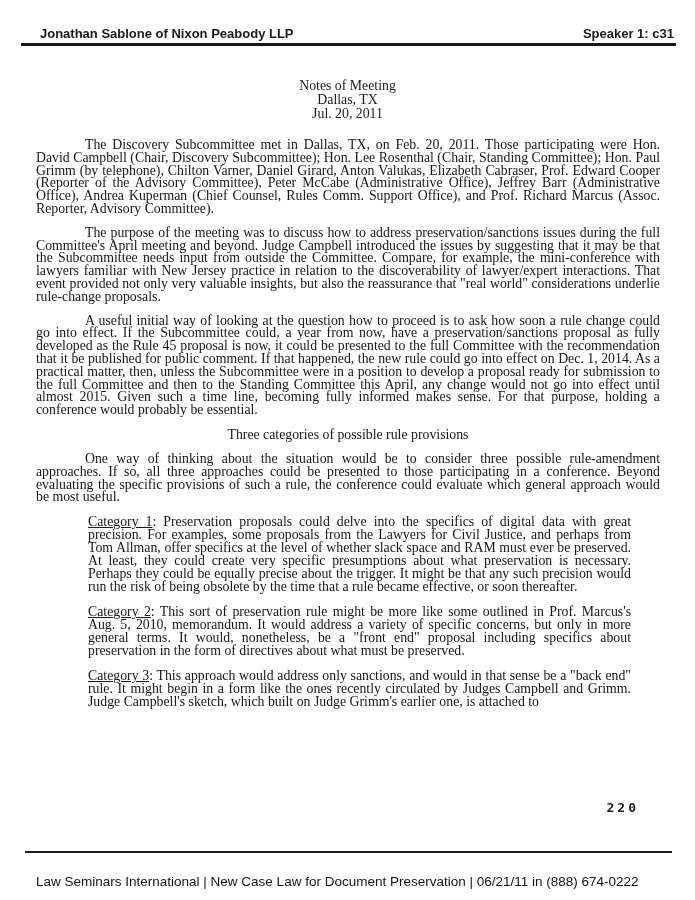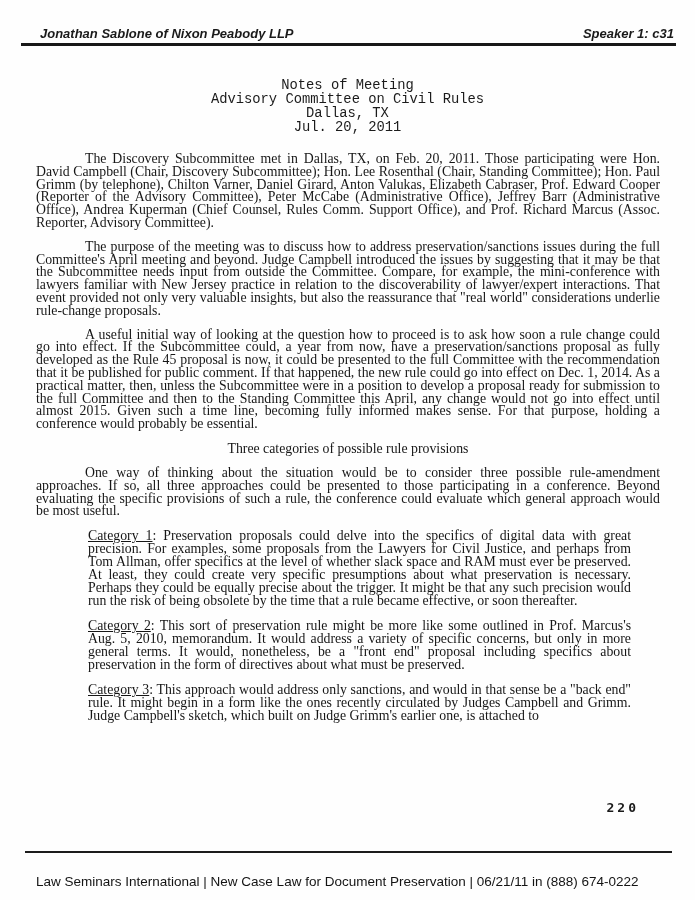--- a/index.html
+++ b/index.html
@@ -20,32 +20,31 @@
   .doc-header {
     margin: 26px 19px 0 21px;
     border-bottom: 3px solid #181818;
     display: flex;
     justify-content: space-between;
     align-items: flex-end;
     padding-bottom: 2px;
     font-family: "Liberation Sans", sans-serif;
     font-size: 13px;
     font-weight: bold;
-    font-style: italic;
     color: #1a1a1a;
   }
   .doc-header .h-left { margin-left: 19px; }
   .doc-header .h-right { margin-right: 2px; }
 
   
   .title-block {
     margin-top: 33px;
     margin-bottom: 18px;
     text-align: center;
-    font-family: Liberation Mono, monospace;
+    font-family: Liberation Serif, serif;
     font-size: 13.8px;
     line-height: 14px;
     color: #1b1b1b;
   }
 
   
   .body-wrap {
     margin: 0 35px 0 36px;
     font-family: "Liberation Serif", serif;
     font-size: 13.8px;
@@ -106,21 +105,20 @@
 
 <div class="page">
 
   <header class="doc-header">
     <span class="h-left">Jonathan Sablone of Nixon Peabody LLP</span>
     <span class="h-right">Speaker 1: c31</span>
   </header>
 
   <div class="title-block">
     <div>Notes of Meeting</div>
-    <div>Advisory Committee on Civil Rules</div>
     <div>Dallas, TX</div>
     <div>Jul. 20, 2011</div>
   </div>
 
   <div class="body-wrap">
     <p class="body-para">The Discovery Subcommittee met in Dallas, TX, on Feb. 20, 2011. Those participating were Hon. David Campbell (Chair, Discovery Subcommittee); Hon. Lee Rosenthal (Chair, Standing Committee); Hon. Paul Grimm (by telephone), Chilton Varner, Daniel Girard, Anton Valukas, Elizabeth Cabraser, Prof. Edward Cooper (Reporter of the Advisory Committee), Peter McCabe (Administrative Office), Jeffrey Barr (Administrative Office), Andrea Kuperman (Chief Counsel, Rules Comm. Support Office), and Prof. Richard Marcus (Assoc. Reporter, Advisory Committee).</p>
     <p class="body-para">The purpose of the meeting was to discuss how to address preservation/sanctions issues during the full Committee's April meeting and beyond. Judge Campbell introduced the issues by suggesting that it may be that the Subcommittee needs input from outside the Committee. Compare, for example, the mini-conference with lawyers familiar with New Jersey practice in relation to the discoverability of lawyer/expert interactions. That event provided not only very valuable insights, but also the reassurance that "real world" considerations underlie rule-change proposals.</p>
     <p class="body-para">A useful initial way of looking at the question how to proceed is to ask how soon a rule change could go into effect. If the Subcommittee could, a year from now, have a preservation/sanctions proposal as fully developed as the Rule 45 proposal is now, it could be presented to the full Committee with the recommendation that it be published for public comment. If that happened, the new rule could go into effect on Dec. 1, 2014. As a practical matter, then, unless the Subcommittee were in a position to develop a proposal ready for submission to the full Committee and then to the Standing Committee this April, any change would not go into effect until almost 2015. Given such a time line, becoming fully informed makes sense. For that purpose, holding a conference would probably be essential.</p>
 
     <h2 class="section-heading">Three categories of possible rule provisions</h2>

